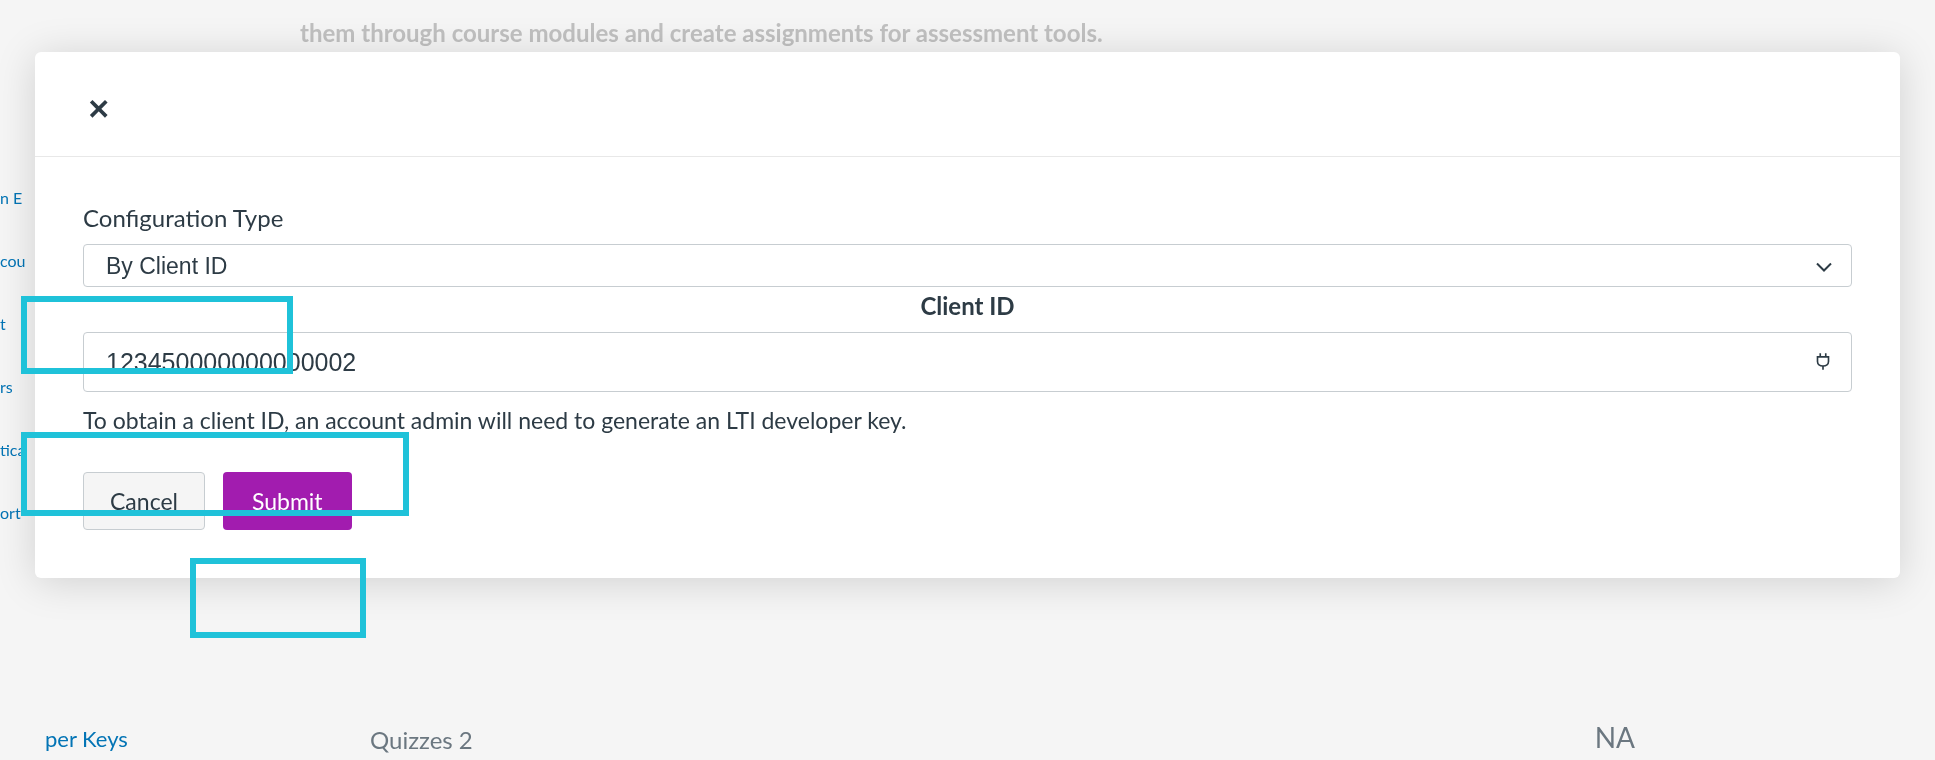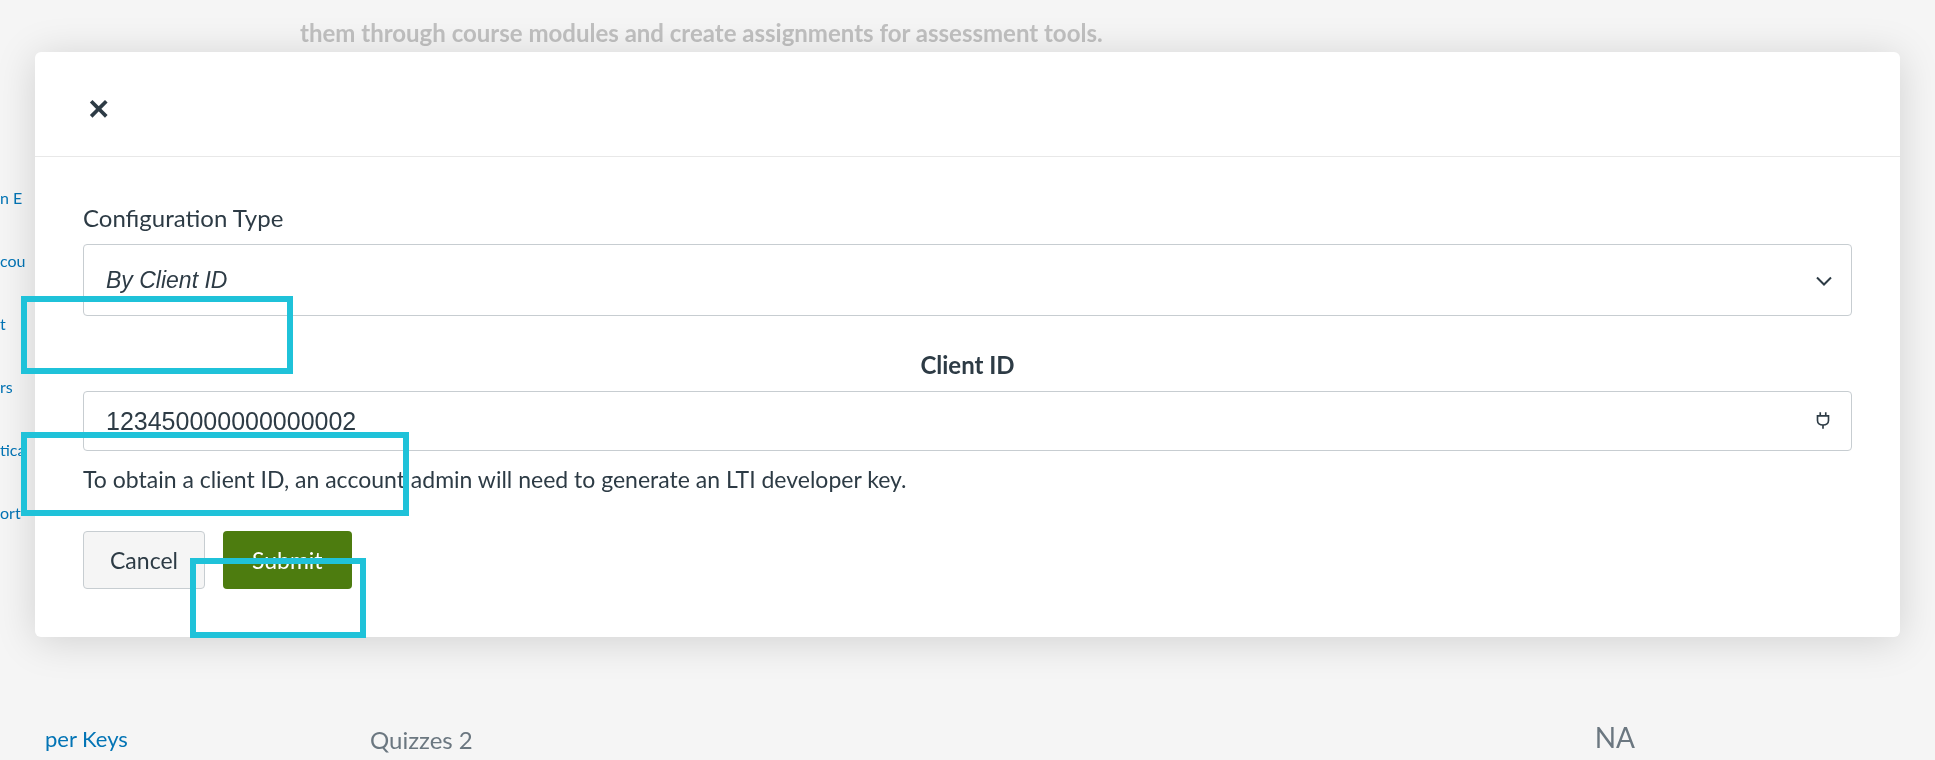--- a/index.html
+++ b/index.html
@@ -86,49 +86,48 @@
       font-weight: 700;
       color: #2d3b45;
       cursor: pointer;
       line-height: 1;
       padding: 4px;
     }
     .modal-body {
       padding: 46px 48px 48px 48px;
     }
     .form-group {
-      margin-bottom: 34px;
+      margin-bottom: 4px;
       position: relative;
     }
     .form-label {
       display: block;
       font-size: 24px;
       color: #2d3b45;
       margin-bottom: 12px;
       font-weight: 400;
     }
     .form-label-bold {
       font-weight: 700;
       text-align: center;
     }
     .select-wrapper {
       position: relative;
     }
     .form-select {
       width: 100%;
-      height: 72px;
+      height: 43px;
       border: 1px solid #c7cdd1;
       border-radius: 4px;
       padding: 0 50px 0 22px;
       font-size: 23px;
       color: #2d3b45;
       background: #fff;
       appearance: none;
       cursor: pointer;
-      font-style: italic;
     }
     .chevron {
       position: absolute;
       right: 20px;
       top: 50%;
       transform: translateY(-50%);
       pointer-events: none;
     }
     .chevron svg {
       width: 16px;
@@ -171,21 +170,21 @@
       border: 1px solid transparent;
       cursor: pointer;
       font-family: inherit;
     }
     .btn-cancel {
       background: #f5f5f5;
       border: 1px solid #c7cdd1;
       color: #2d3b45;
     }
     .btn-submit {
-      background: #4d7c0f;
+      background: #a21caf;
       color: #ffffff;
       font-weight: 400;
       padding: 14px 28px;
     }
     .highlight-box {
       position: absolute;
       border: 6px solid #1fc2d9;
       pointer-events: none;
       z-index: 10;
     }

